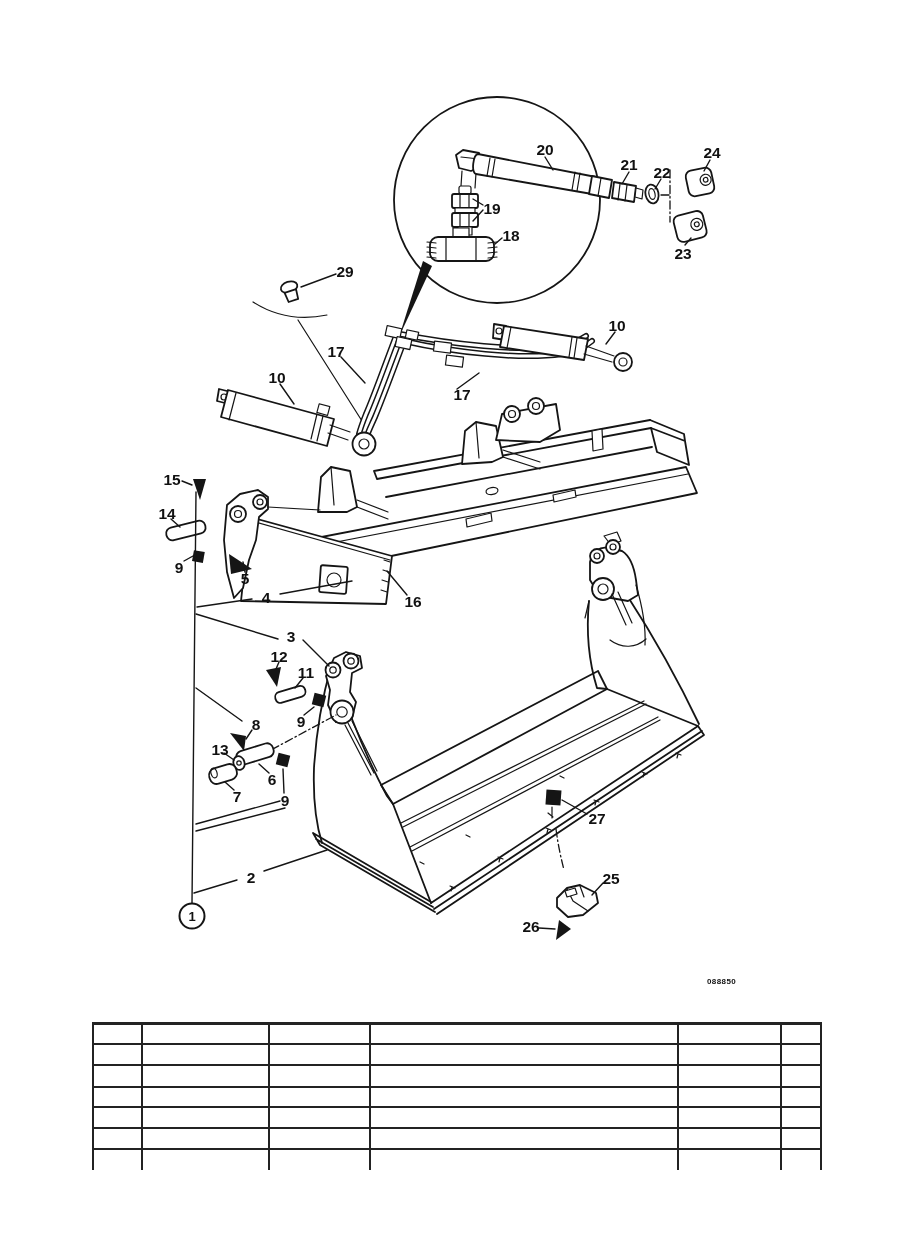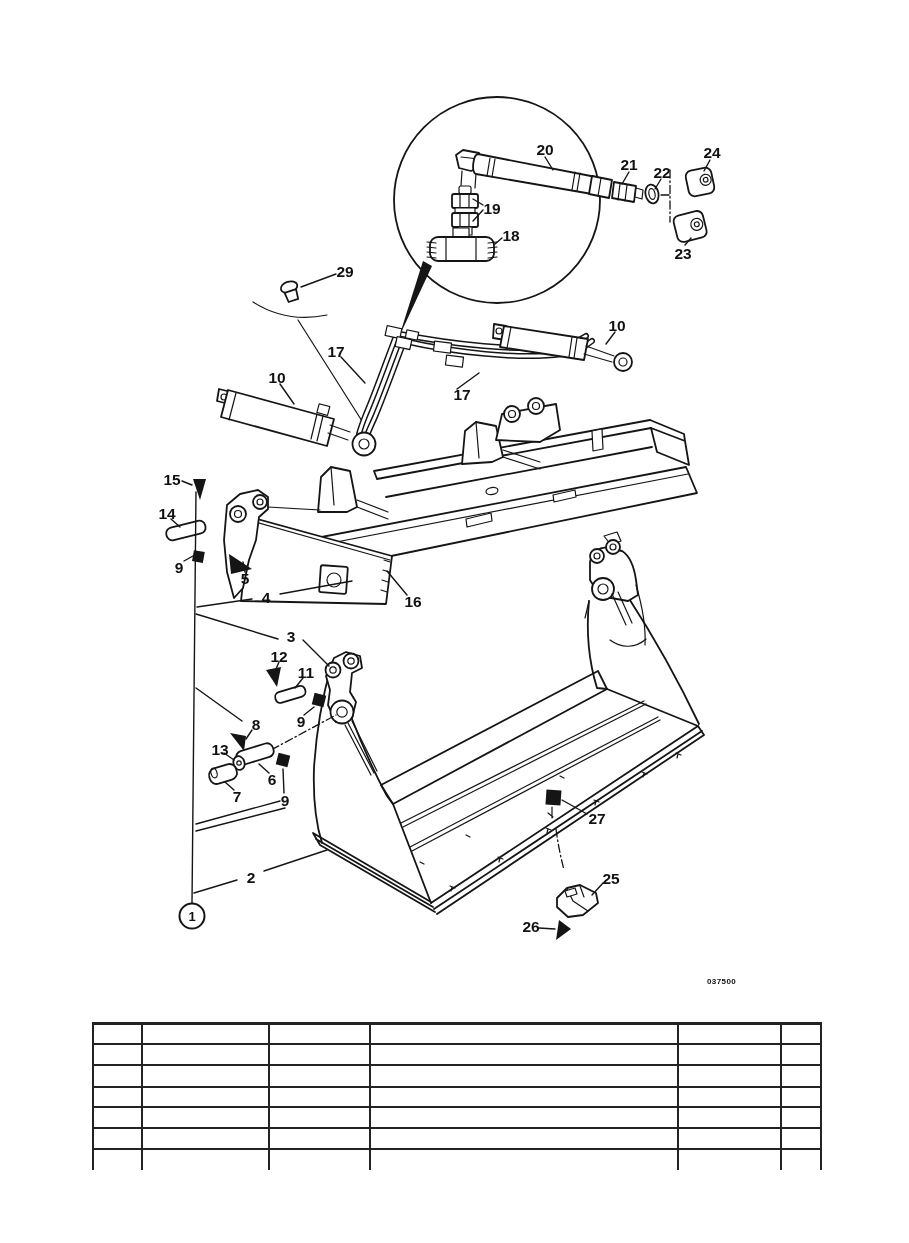--- a/index.html
+++ b/index.html
@@ -311,21 +311,21 @@
         <text x="285" y="800" dy="0.36em" class="callout">9</text>
         <text x="251" y="877" dy="0.36em" class="callout">2</text>
         <text x="597" y="818" dy="0.36em" class="callout">27</text>
         <text x="611" y="878" dy="0.36em" class="callout">25</text>
         <text x="531" y="926" dy="0.36em" class="callout">26</text>
         <circle cx="192" cy="916" r="12.5" fill="#fff" stroke="#151515" stroke-width="2"></circle>
         <text x="192" y="916" dy="0.36em" class="callout-small">1</text>
       </g>
   </svg>
 
-  <div class="figure-ref">037500</div>
+  <div class="figure-ref">088850</div>
 
   <div class="parts-table" id="parts-table">
       <div class="t-row" style="height: 20px;">
         <div class="t-cell" style="width: 49px;"></div>
         <div class="t-cell" style="width: 127px;"></div>
         <div class="t-cell" style="width: 101px;"></div>
         <div class="t-cell" style="width: 308px;"></div>
         <div class="t-cell" style="width: 103px;"></div>
         <div class="t-cell" style="width: 38px;"></div>
       </div>

